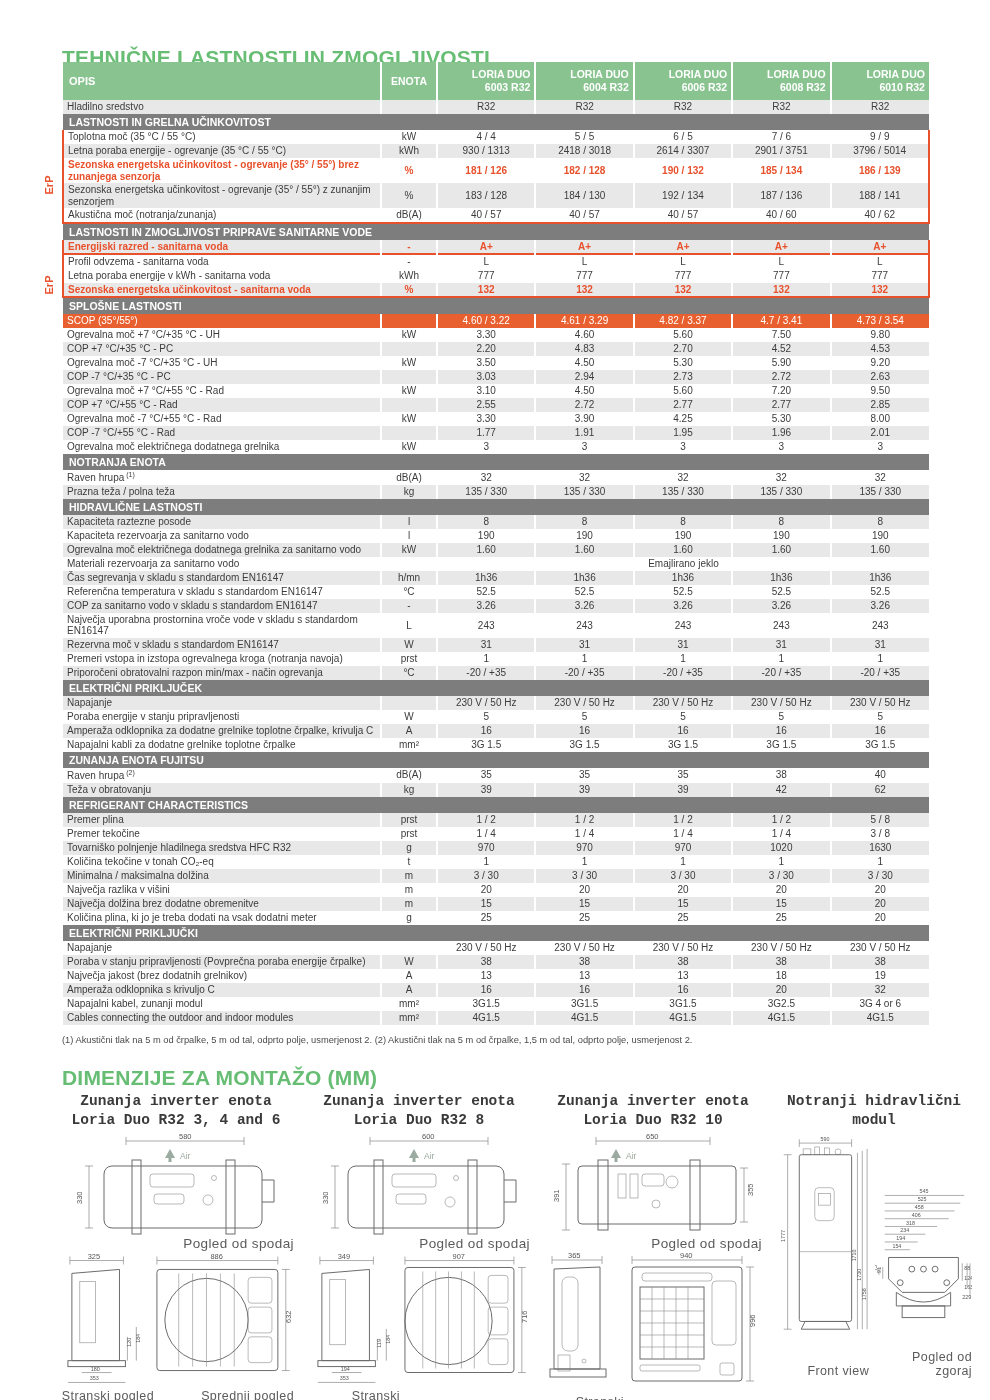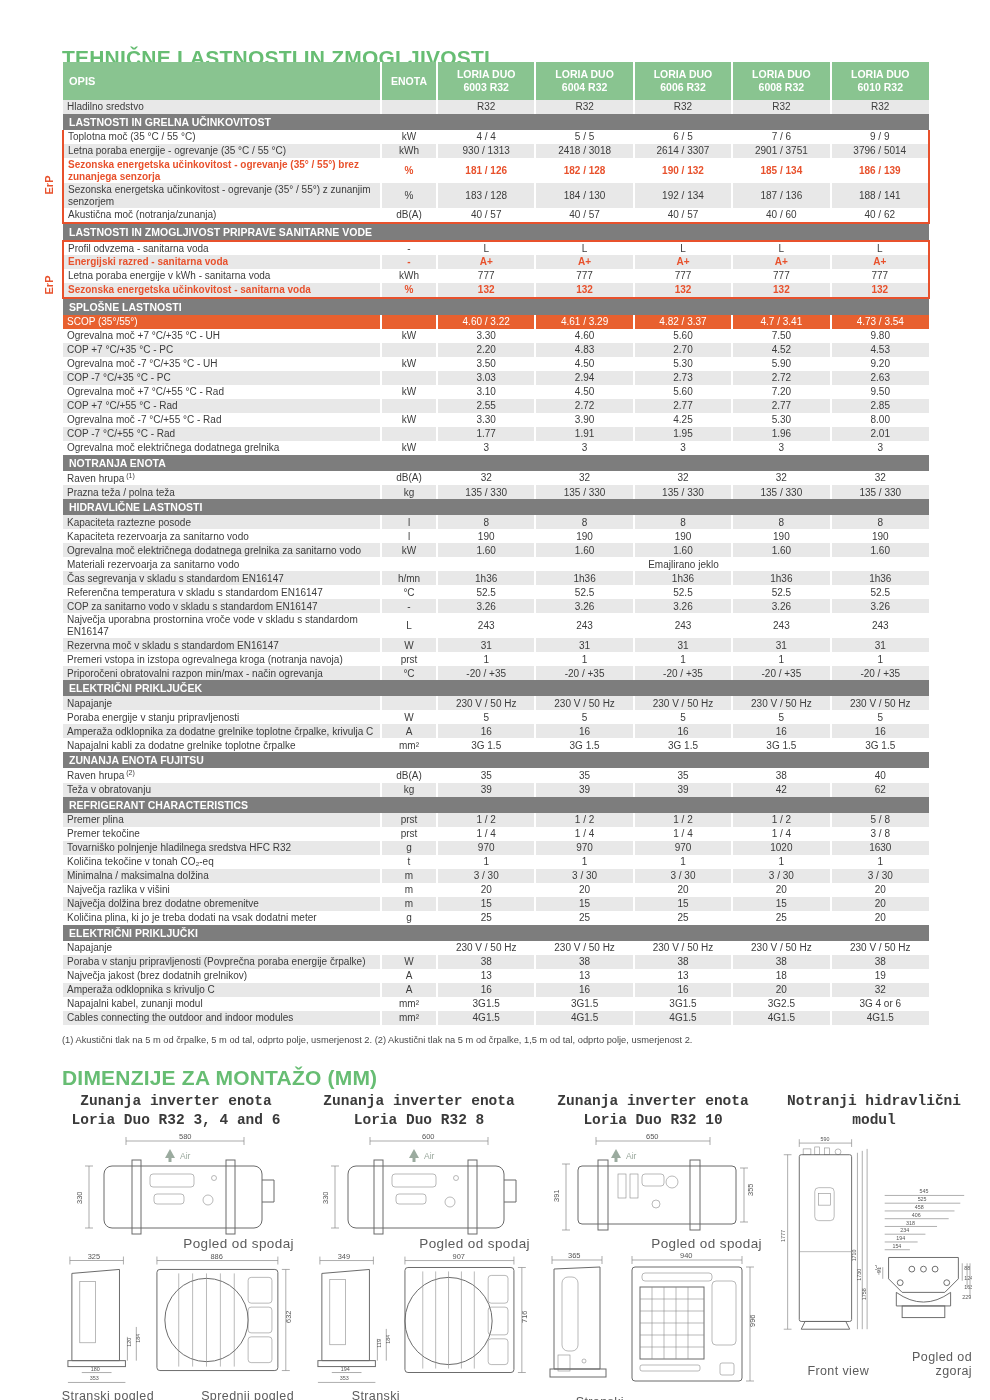--- a/index.html
+++ b/index.html
@@ -10,21 +10,21 @@
   body{background:#fff;font-family:"Liberation Sans",sans-serif;color:var(--ink);}
   .page{width:990px;height:1400px;background:#fff;position:relative;overflow:hidden;}
   .doc-title{position:absolute;left:62px;font-size:21px;font-weight:bold;color:var(--green);letter-spacing:.2px;}
   #title-main{top:46px;}
   .table-wrap{position:absolute;left:62px;top:62px;width:866px;}
   table.spec{width:100%;border-collapse:collapse;table-layout:fixed;font-size:10px;}
   col.c-label{width:318px;} col.c-unit{width:56px;} col.c-val{width:98.4px;}
   thead th{background:var(--hdr-green);color:#fff;font-size:10.5px;font-weight:bold;
     padding:4px 4px;vertical-align:middle;height:38px;}
   thead th.opis{text-align:left;padding-left:6px;font-size:11px;}
-  thead th.model div{line-height:1.25;text-align:center;}
+  thead th.model div{line-height:1.25;text-align:right;}
   thead th.unit,thead th.model{border-left:2px solid #fff;text-align:center;}
   tr.sec td{background:var(--sec-gray);color:#fff;font-weight:bold;font-size:10.5px;
     padding:2px 6px;height:15px;}
   tr.row td,tr.scop td{padding:1px 4px;height:14px;line-height:1.15;vertical-align:middle;}
   td.label{text-align:left;padding-left:6px;}
   td.unit,td.val{text-align:center;border-left:2px solid #fff;}
   tr.shade td{background:var(--shade);}
   tr.row:not(.shade) td{background:#fff;}
   tr.red td{color:var(--red);font-weight:bold;}
   tr.scop td{background:var(--scop);color:#fff;font-weight:normal;}
@@ -151,37 +151,37 @@
             <td class="unit">dB(A)</td>
             <td class="val">40 / 57</td>
             <td class="val">40 / 57</td>
             <td class="val">40 / 57</td>
             <td class="val">40 / 60</td>
             <td class="val">40 / 62</td>
           </tr>
           <tr class="sec">
             <td class="" colspan="7">LASTNOSTI IN ZMOGLJIVOST PRIPRAVE SANITARNE VODE</td>
           </tr>
+          <tr class="row shade red erp erp-mid">
+            <td class="label">Energijski razred - sanitarna voda</td>
+            <td class="unit">-</td>
+            <td class="val">A+</td>
+            <td class="val">A+</td>
+            <td class="val">A+</td>
+            <td class="val">A+</td>
+            <td class="val">A+</td>
+          </tr>
           <tr class="row erp erp-first">
             <td class="label">Profil odvzema - sanitarna voda</td>
             <td class="unit">-</td>
             <td class="val">L</td>
             <td class="val">L</td>
             <td class="val">L</td>
             <td class="val">L</td>
             <td class="val">L</td>
-          </tr>
-          <tr class="row shade red erp erp-mid">
-            <td class="label">Energijski razred - sanitarna voda</td>
-            <td class="unit">-</td>
-            <td class="val">A+</td>
-            <td class="val">A+</td>
-            <td class="val">A+</td>
-            <td class="val">A+</td>
-            <td class="val">A+</td>
           </tr>
           <tr class="row erp erp-mid">
             <td class="label">Letna poraba energije v kWh - sanitarna voda</td>
             <td class="unit">kWh</td>
             <td class="val">777</td>
             <td class="val">777</td>
             <td class="val">777</td>
             <td class="val">777</td>
             <td class="val">777</td>
           </tr>

